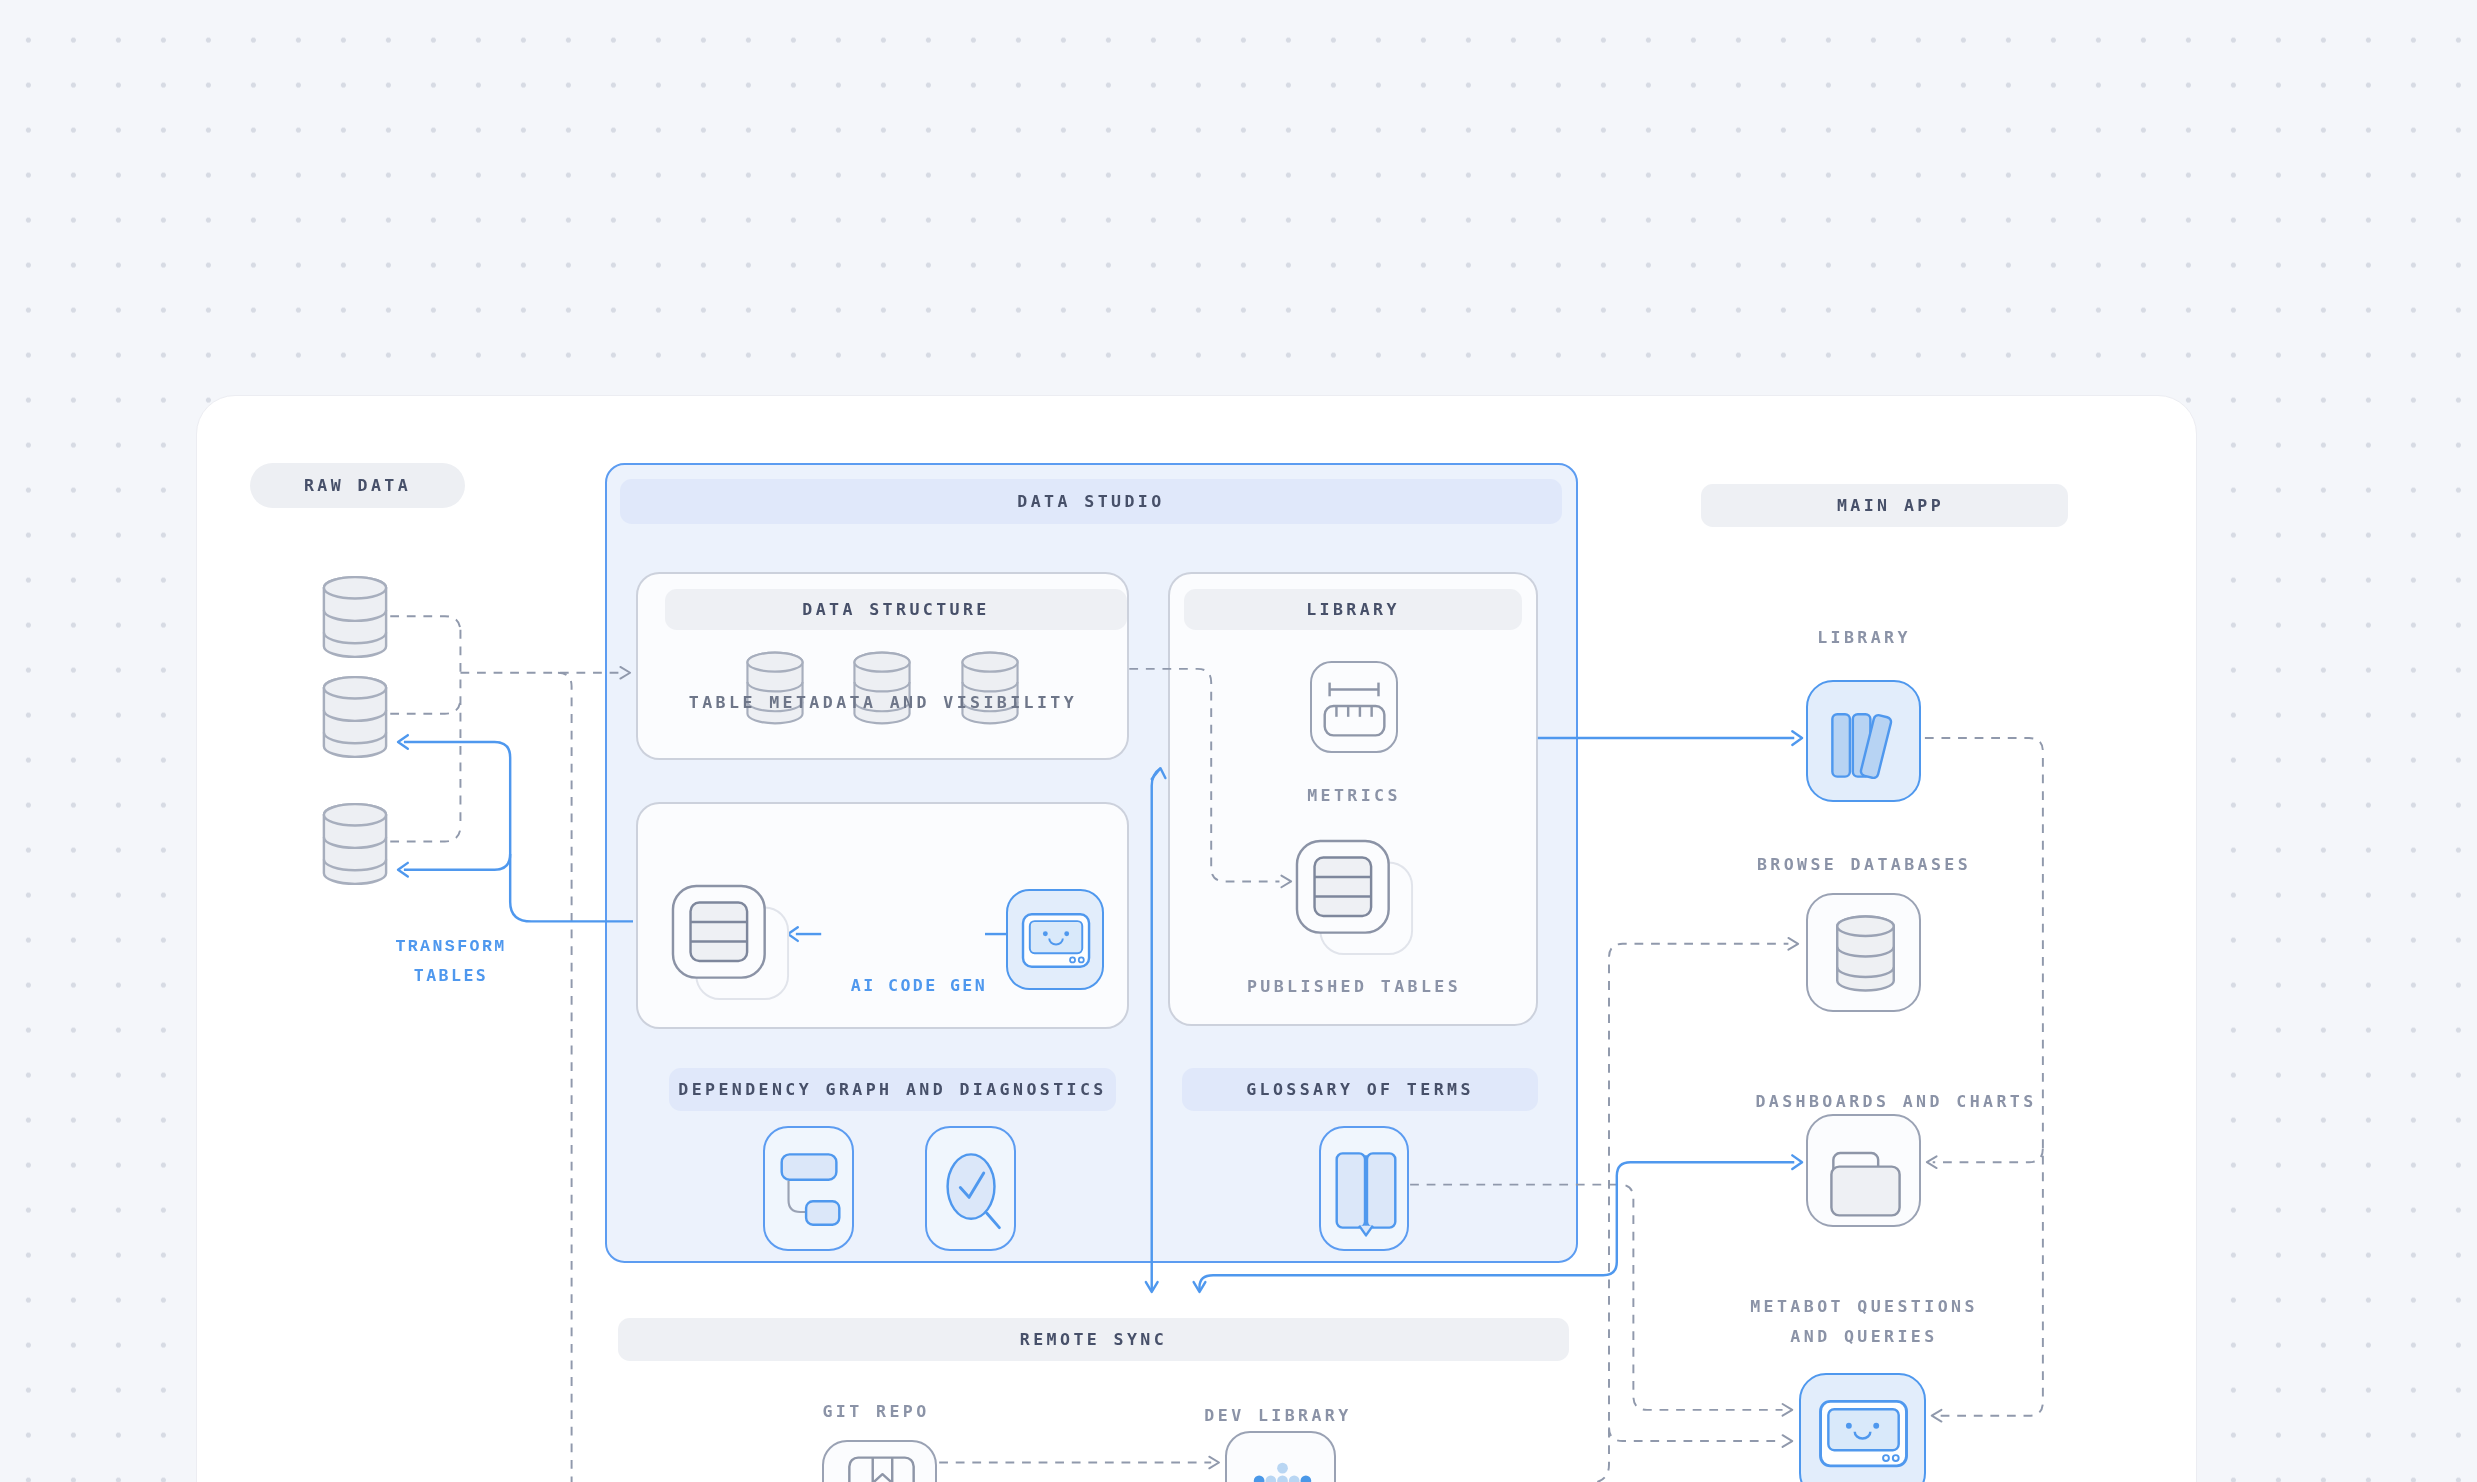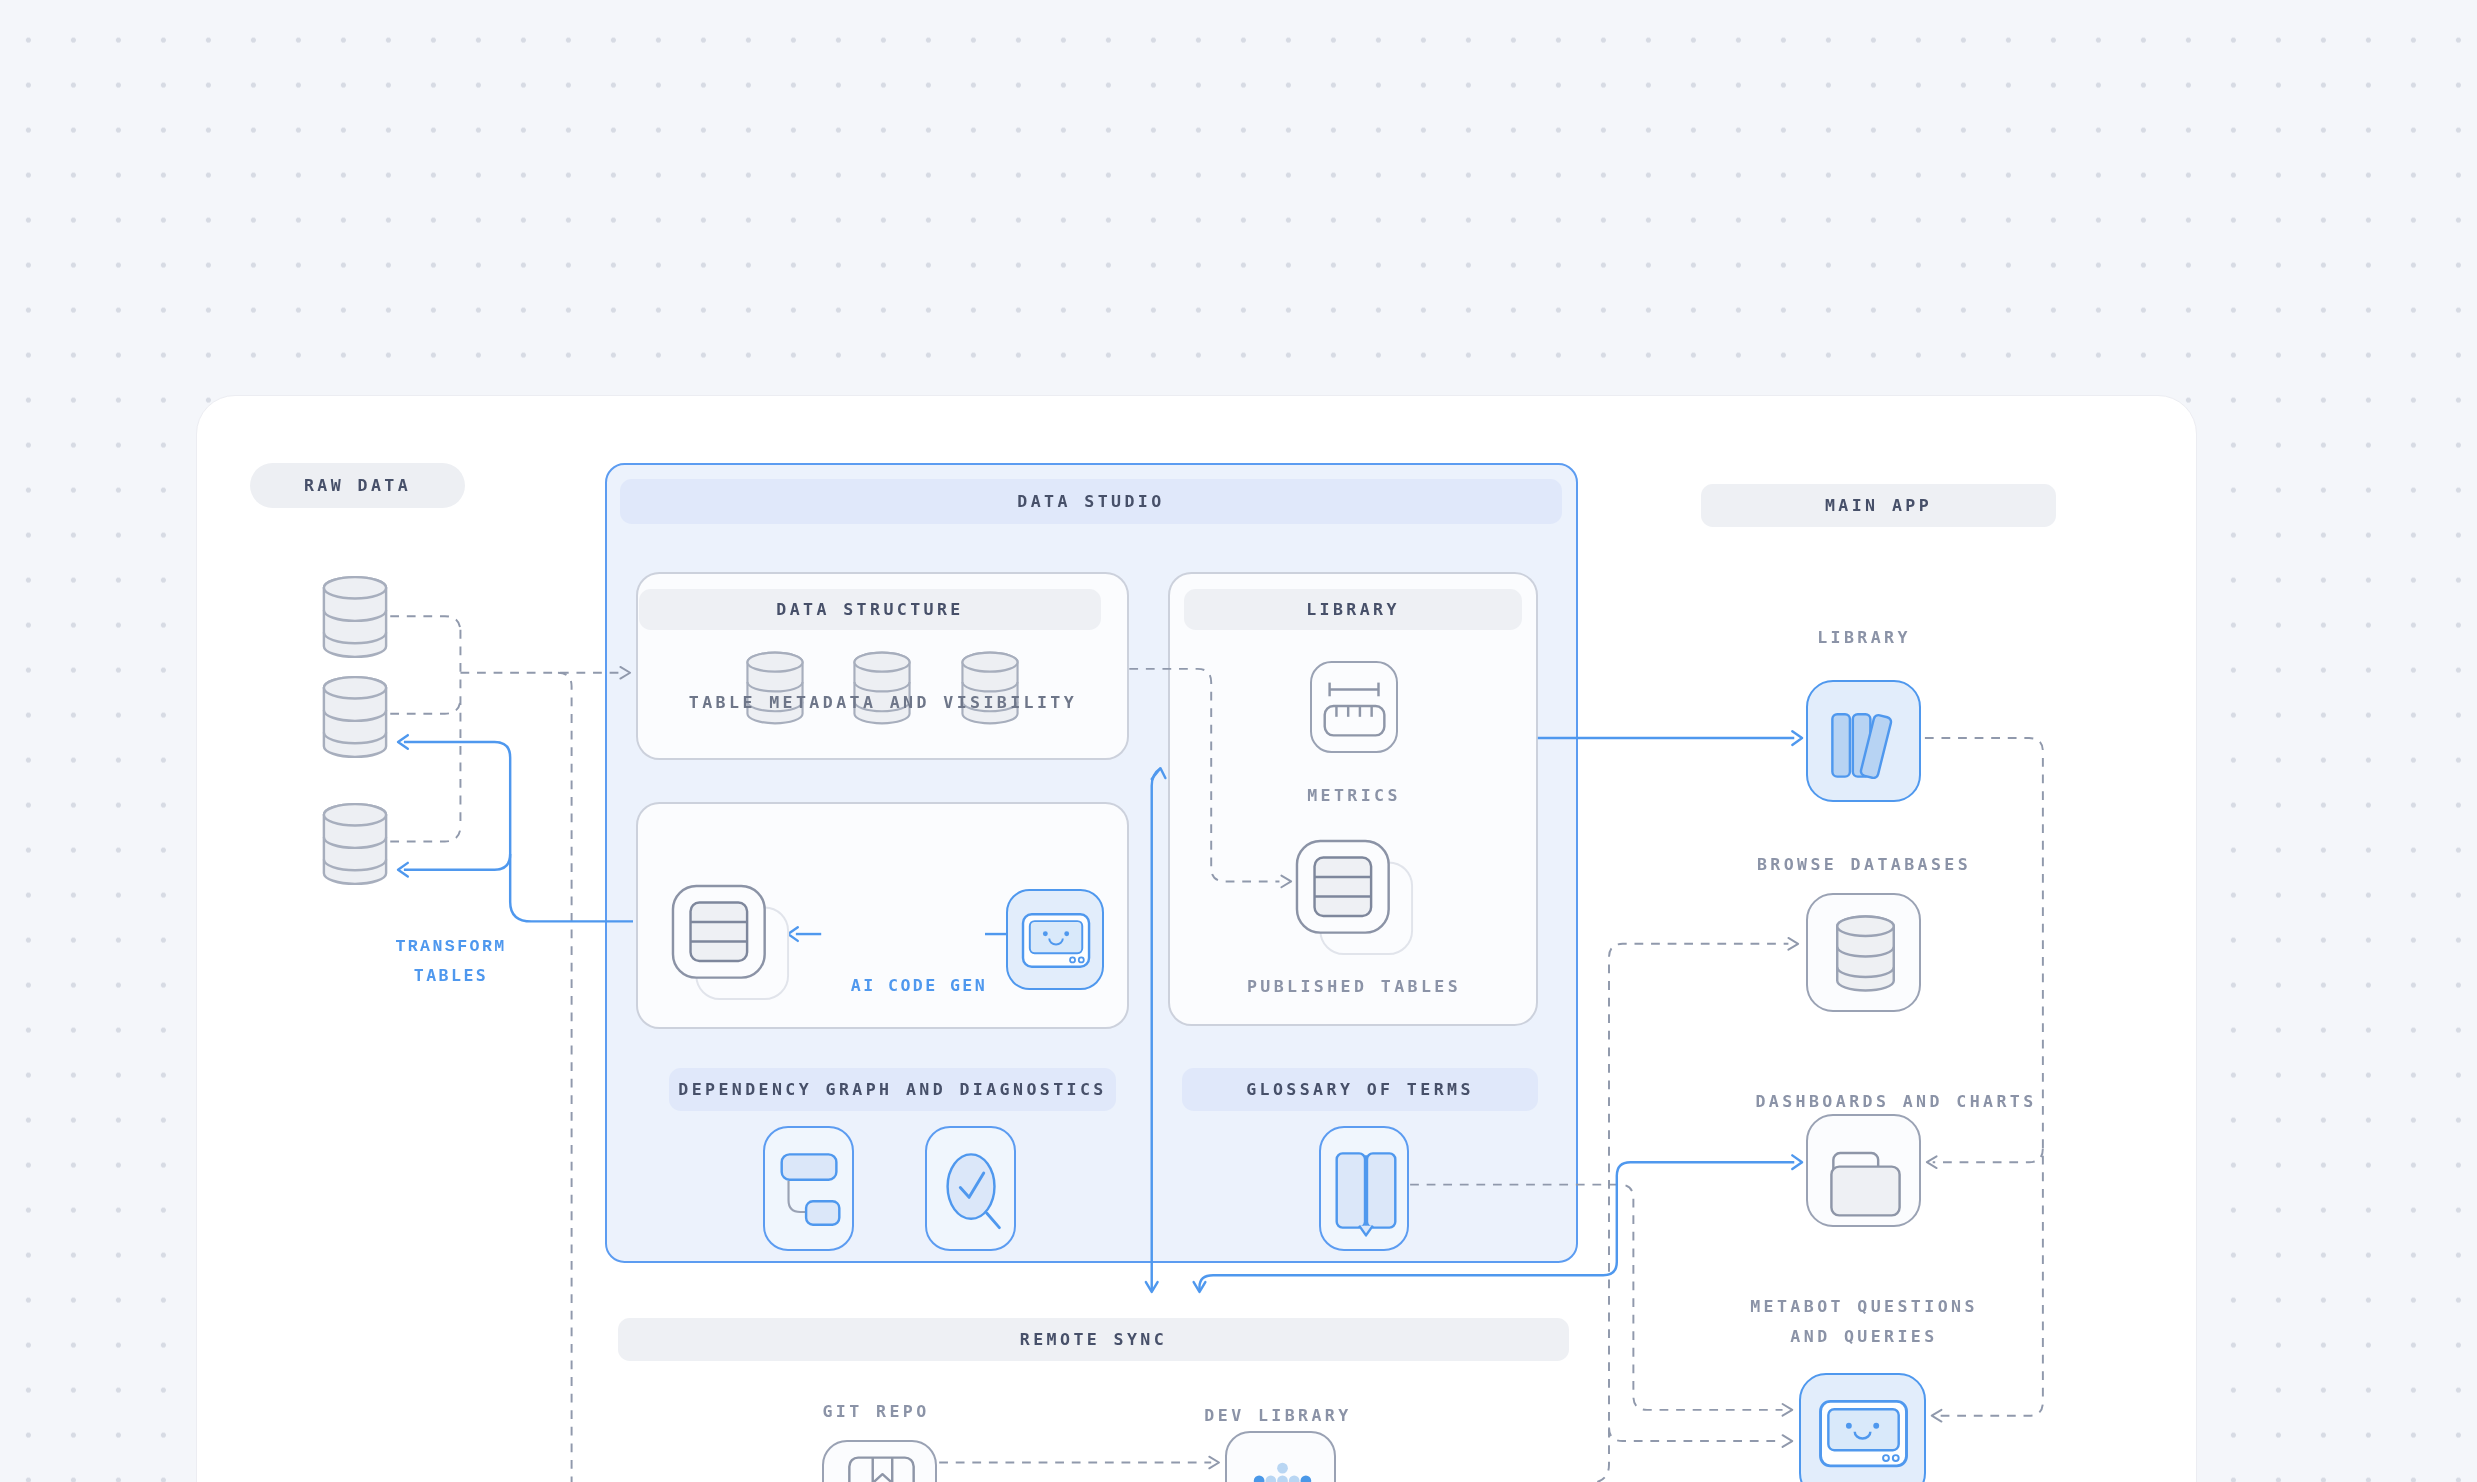--- a/index.html
+++ b/index.html
@@ -82,21 +82,21 @@
 
   <div class="abs blue-note" style="left:451px;top:937px;transform:translateX(-50%);font-family:Liberation Mono, monospace;">TRANSFORM</div>
   <div class="abs blue-note" style="left:451px;top:966px;transform:translateX(-50%);">TABLES</div>
 
   <div id="studio" class="abs bigbox"></div>
   <div class="abs pill pill-lav" style="left:620px;top:479px;width:942px;height:45px;">
     <span>DATA STUDIO</span>
   </div>
 
   <div class="abs card" style="left:636px;top:572px;width:493px;height:188px;"></div>
-  <div class="abs pill pill-gray" style="left:639px;top:589px;width:462px;height:41px;">
+  <div class="abs pill pill-gray" style="left:665px;top:589px;width:462px;height:41px;">
     <span>DATA STRUCTURE</span>
   </div>
   <div class="abs glyph" style="left:744px;top:647px;z-index:4;">
     <svg width="62" height="82" viewBox="0 0 72 90">
       <path d="M4 15 a32 11 0 0 1 64 0 v60 a32 11 0 0 1 -64 0 z" fill="#edeff3" stroke="#a7aebd" stroke-width="2.5"></path>
       <ellipse cx="36" cy="15" rx="32" ry="11" fill="#edeff3" stroke="#a7aebd" stroke-width="2.5"></ellipse>
       <path d="M4 38 a32 11 0 0 0 64 0" fill="none" stroke="#a7aebd" stroke-width="2.5"></path>
       <path d="M4 61 a32 11 0 0 0 64 0" fill="none" stroke="#a7aebd" stroke-width="2.5"></path>
     </svg>
   </div>
@@ -222,21 +222,21 @@
       <circle cx="81" cy="49" r="5.5" fill="#4a98e8"></circle>
       <circle cx="33" cy="62" r="5.5" fill="#4a98e8"></circle>
         <circle cx="45" cy="62" r="5.5" fill="#4a98e8"></circle>
       <circle cx="57" cy="62" r="5.5" fill="#b9d6f3"></circle>
         <circle cx="69" cy="62" r="5.5" fill="#4a98e8"></circle>
       <circle cx="81" cy="62" r="5.5" fill="#4a98e8"></circle>
     </svg>
   </div>
 
   <div id="mainapp" class="abs"></div>
-  <div class="abs pill pill-gray" style="left:1701px;top:484px;width:355px;height:43px;">
+  <div class="abs pill pill-gray" style="left:1701px;top:484px;width:355px;height:43px;padding-left:12px;">
     <span>MAIN APP</span>
   </div>
 
   <div class="abs cap" style="left:1864px;top:628px;">LIBRARY</div>
   <div class="abs tile tile-blue" style="left:1806px;top:680px;width:115px;height:122px;border-radius:27px;">
     <svg width="115" height="122" viewBox="0 0 118 125">
       <rect x="25" y="33" width="18" height="64" rx="5" fill="#b7d3f3" stroke="#4f98ee" stroke-width="2.5"></rect>
       <rect x="46" y="33" width="18" height="64" rx="5" fill="#b7d3f3" stroke="#4f98ee" stroke-width="2.5"></rect>
       <g transform="rotate(14 77 37)">
         <rect x="68" y="35" width="18" height="64" rx="5" fill="#b7d3f3" stroke="#4f98ee" stroke-width="2.5"></rect>

